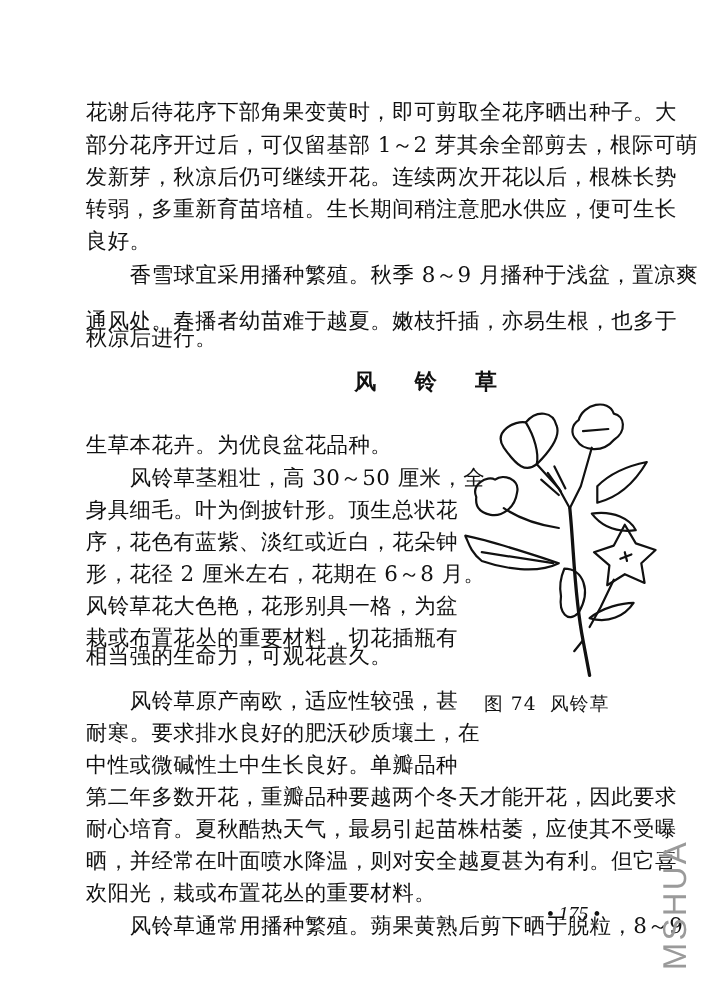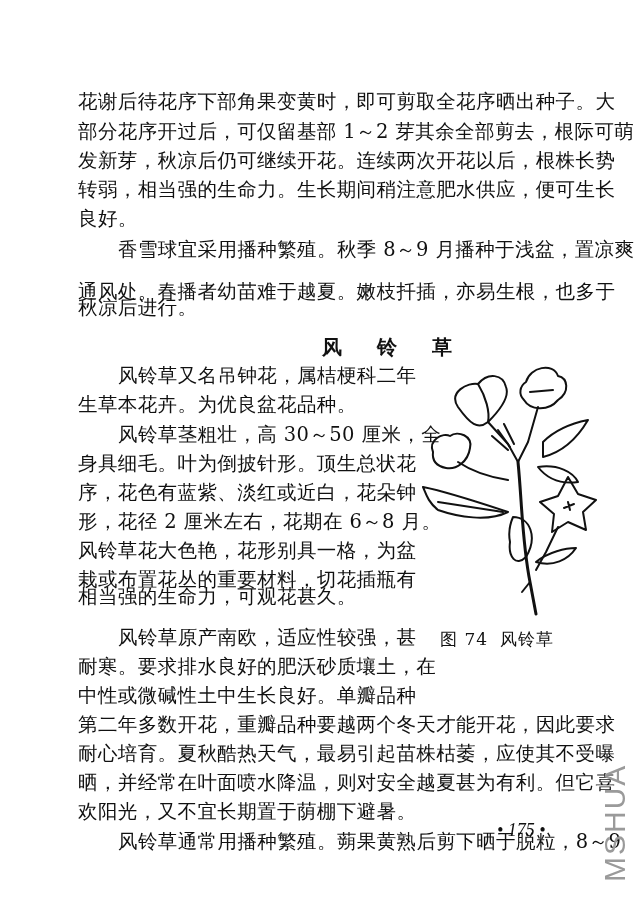--- a/index.html
+++ b/index.html
@@ -35,46 +35,45 @@
   .figure { position: absolute; left: 418px; top: 352px; width: 180px; height: 265px; }
 </style>
 </head>
 <body>
 
 <div class="page">
 
   <div class="line full" style="top:90px">花谢后待花序下部角果变黄时，即可剪取全花序晒出种子。大</div>
   <div class="line full" style="top:120px">部分花序开过后，可仅留基部 1～2 芽其余全部剪去，根际可萌</div>
   <div class="line full" style="top:149px">发新芽，秋凉后仍可继续开花。连续两次开花以后，根株长势</div>
-  <div class="line full" style="top:178px">转弱，相当强的生命力。生长期间稍注意肥水供应，便可生长</div>
+  <div class="line full" style="top:178px">转弱，多重新育苗培植。生长期间稍注意肥水供应，便可生长</div>
   <div class="line last" style="top:207px">良好。</div>
 
   <div class="line full" style="top:238px; left:118px; width:472px">香雪球宜采用播种繁殖。秋季 8～9 月播种于浅盆，置凉爽</div>
   <div class="line full" style="top:280px">通风处。春播者幼苗难于越夏。嫩枝扦插，亦易生根，也多于</div>
   <div class="line last" style="top:296px">秋凉后进行。</div>
 
   <div class="title">风 铃 草</div>
 
-  <div class="line narrow" style="top:364px; left:118px; width:294px">风铃草又名吊钟花，属桔梗科二年</div>
   <div class="line last" style="top:393px">生草本花卉。为优良盆花品种。</div>
   <div class="line narrow" style="top:423px; left:118px; width:294px">风铃草茎粗壮，高 30～50 厘米，全</div>
   <div class="line narrow" style="top:452px">身具细毛。叶为倒披针形。顶生总状花</div>
   <div class="line narrow" style="top:481px">序，花色有蓝紫、淡红或近白，花朵钟</div>
   <div class="line narrow" style="top:510px">形，花径 2 厘米左右，花期在 6～8 月。</div>
   <div class="line narrow" style="top:539px">风铃草花大色艳，花形别具一格，为盆</div>
   <div class="line narrow" style="top:568px">栽或布置花丛的重要材料，切花插瓶有</div>
   <div class="line last" style="top:585px">相当强的生命力，可观花甚久。</div>
   <div class="line narrow" style="top:626px; left:118px; width:294px">风铃草原产南欧，适应性较强，甚</div>
   <div class="line narrow" style="top:655px">耐寒。要求排水良好的肥沃砂质壤土，在</div>
   <div class="line narrow" style="top:684px">中性或微碱性土中生长良好。单瓣品种</div>
 
   <div class="line full" style="top:713px">第二年多数开花，重瓣品种要越两个冬天才能开花，因此要求</div>
   <div class="line full" style="top:742px">耐心培育。夏秋酷热天气，最易引起苗株枯萎，应使其不受曝</div>
   <div class="line full" style="top:771px">晒，并经常在叶面喷水降温，则对安全越夏甚为有利。但它喜</div>
-  <div class="line last" style="top:800px">欢阳光，又不宜长期置于荫棚下避暑。</div>
+  <div class="line last" style="top:800px">欢阳光，栽或布置花丛的重要材料。</div>
   <div class="line full" style="top:830px; left:118px; width:472px">风铃草通常用播种繁殖。蒴果黄熟后剪下晒于脱粒，8～9</div>
 
   <svg class="figure" viewBox="0 0 180 265" fill="none" stroke="#111" stroke-width="2" stroke-linejoin="round" stroke-linecap="round">
 
     <path d="M100 110 C104 150 104 190 112 230 L118 262" stroke-width="3"></path>
     <path d="M112 230 L104 240"></path>
 
     <path d="M40 55 C30 40 50 30 60 32 C70 20 85 22 88 35 C92 45 80 60 70 70 C60 78 52 72 40 55 Z"></path>
     <path d="M60 32 C68 45 72 60 70 70"></path>
     <path d="M108 30 C112 15 135 10 140 24 C150 26 152 40 140 48 C130 60 112 58 106 48 C100 42 102 34 108 30 Z"></path>

